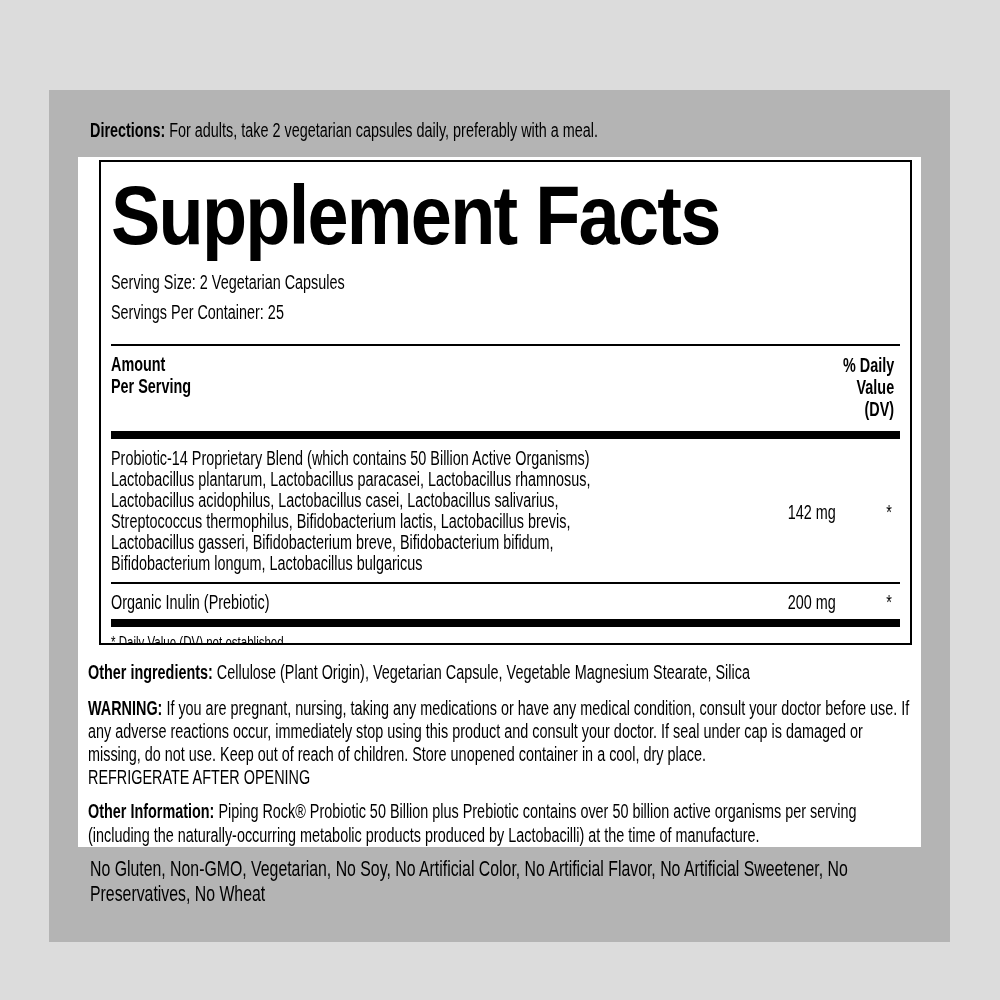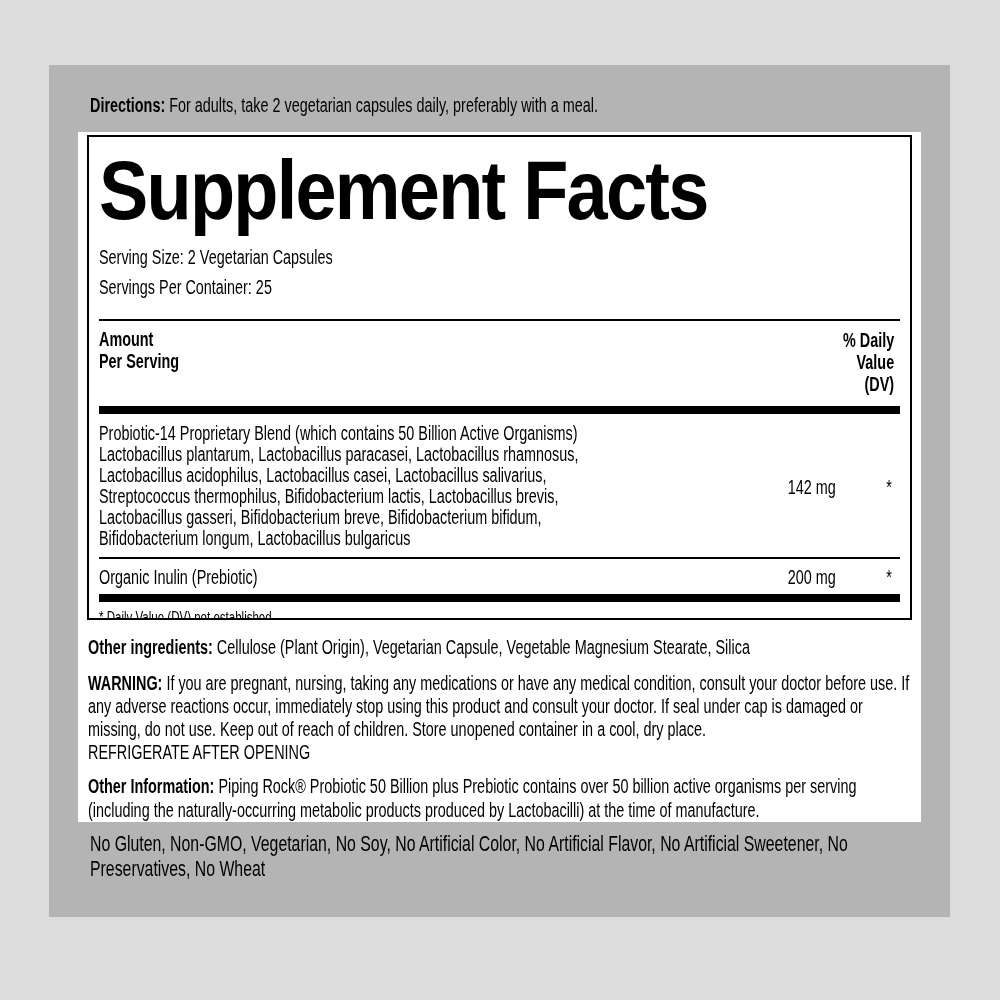--- a/index.html
+++ b/index.html
@@ -3,37 +3,37 @@
 <meta charset="utf-8">
 <style>
   html, body { margin:0; padding:0; background:#dcdcdc; }
   .canvas {
     position:relative; width:1000px; height:1000px;
     background:#dcdcdc; overflow:hidden;
     font-family:"Liberation Sans","DejaVu Sans",sans-serif;
     color:#000;
   }
   .panel {
-    position:absolute; left:49px; top:65px; width:901px; height:852px;
+    position:absolute; left:49px; top:90px; width:901px; height:852px;
     background:#b4b4b4;
   }
   
   .cond {
     font-size:20px; line-height:26px;
     transform:scaleX(0.72); transform-origin:0 0;
     width:138.8%;
   }
   .directions { position:absolute; left:41px; top:27px; white-space:nowrap; }
   .label-area {
     position:absolute; left:29px; top:67px; width:843px; height:690px;
     background:#ffffff; padding:3px 9px; box-sizing:border-box;
   }
   .facts-box {
     border:2px solid #000; height:485px; box-sizing:border-box;
-    padding:0 10px; overflow:hidden; background:#fff;
+    padding:0 10px; overflow:hidden; background:#fff;margin-left:12px;
   }
   .sf-title {
     margin-top:11px; font-size:84px; font-weight:bold; letter-spacing:-2px;
     line-height:1; white-space:nowrap;
     transform:scaleX(0.88); transform-origin:0 0; height:84px;
   }
   .sf-line { line-height:30px; }
   .sf-serving { margin-top:10px; }
   .rule-thin { border-top:2px solid #000; }
   .rule-servings { margin-top:17px; }

